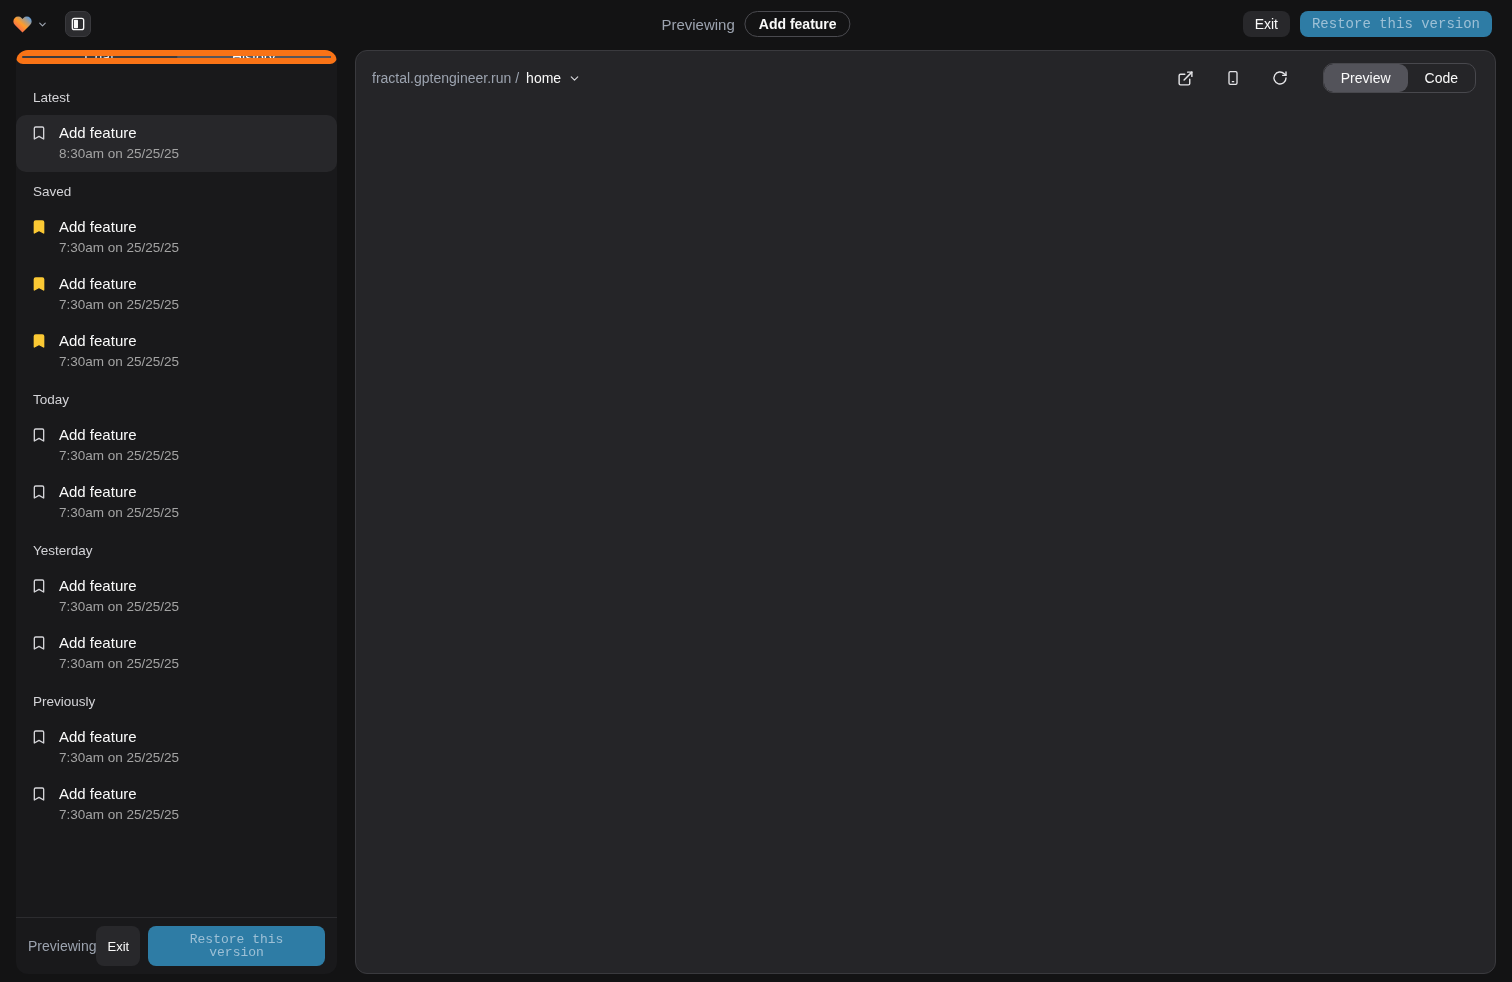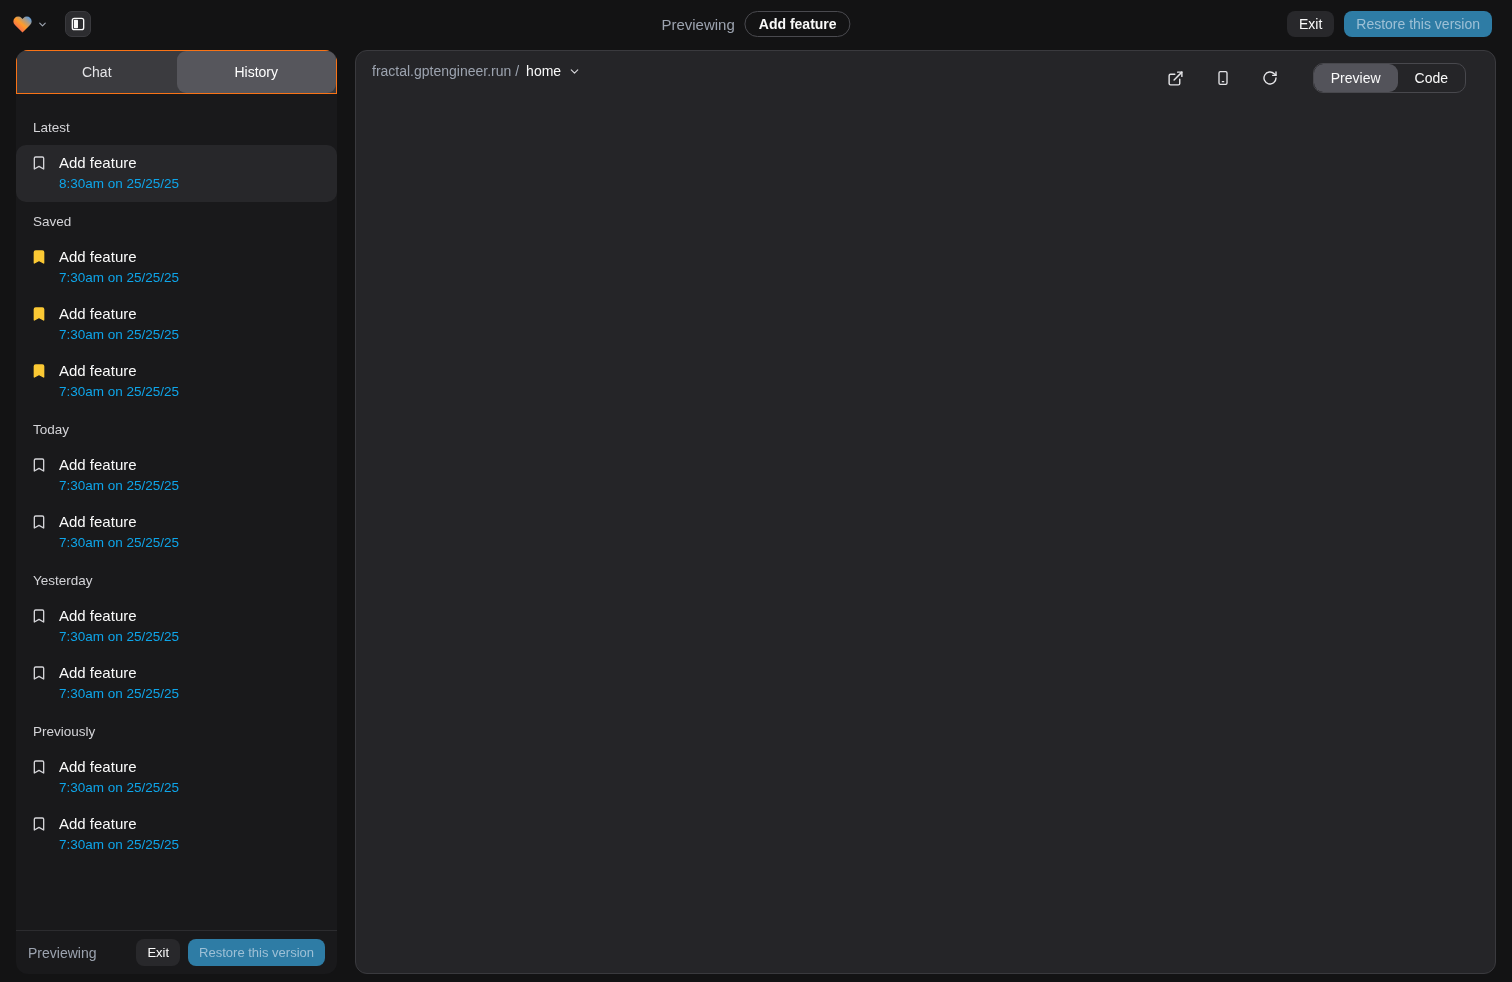--- a/index.html
+++ b/index.html
@@ -49,43 +49,43 @@
   .topbar-right { margin-left: auto; display: flex; align-items: center; gap: 10px; }
   .btn {
     border: none; cursor: pointer;
     border-radius: 8px;
     font-size: 14px;
     font-family: inherit;
     padding: 6px 12px;
     line-height: 1;
   }
   .btn-dark { background: #28282B; color: #FAFAFA; }
-  .btn-accent { background: #2E7CA5; color: #9DC0D6; }
+  .btn-accent { background: #2E7CA5; color: #9DC0D6; font-family: Liberation Mono, monospace; }
 
   
   .workspace {
     position: absolute;
     top: 50px; left: 16px; right: 16px; bottom: 8px;
     display: flex; gap: 18px;
   }
 
   
   .sidebar {
     width: 321px; flex: none;
     background: #19191B;
     border-radius: 12px;
     display: flex; flex-direction: column;
     overflow: hidden;
   }
   .tabs {
     display: flex;
     background: #3B3B3F;
-    border: 1px solid #f97316;
-    border-radius: 0;
-    height: 44px;
+    border: 6px solid #f97316;
+    border-radius: 11px;
+    height: 14px;
     flex: none;
     overflow: hidden;
   }
   .tab {
     flex: 1;
     display: flex; align-items: center; justify-content: center;
     font-size: 14px;
     color: #E4E4E7;
     background: transparent;
     border: none; cursor: pointer;
@@ -109,21 +109,21 @@
   .history-section:first-child .section-label { margin-top: 8px; }
   .history-item {
     padding: 9px 12px 11px 12px;
     border-radius: 10px;
     cursor: pointer;
   }
   .history-item.highlighted { background: #27272A; }
   .item-head { display: flex; align-items: center; gap: 12px; }
   .item-head svg { flex: none; margin-left: 3px; }
   .item-title { font-size: 15px; font-weight: 500; color: #FAFAFA; }
-  .item-time { font-size: 13.5px; color: #0ea5e9; margin: 5px 0 0 31px; }
+  .item-time { font-size: 13.5px; color: #a3a3a3; margin: 5px 0 0 31px; }
 
   .sidebar-footer {
     flex: none;
     border-top: 1px solid #2C2C2F;
     padding: 8px 12px;
     display: flex; align-items: center;
     min-height: 43px;
   }
   .sidebar-footer .status-text { font-size: 14px; }
   .footer-actions { margin-left: auto; display: flex; gap: 8px; }
@@ -132,22 +132,22 @@
   
   .preview-panel {
     flex: 1;
     background: #252528;
     border: 1px solid #3A3A3E;
     border-radius: 12px;
     display: flex; flex-direction: column;
     overflow: hidden;
   }
   .preview-header {
-    display: flex; align-items: flex-start;
-    padding: 12px 29px 12px 16px;
+    display: flex; align-items: center;
+    padding: 12px 19px 12px 16px;
     flex: none;
   }
   .url-bar { display: flex; align-items: center; gap: 7px; cursor: pointer; background: none; border: none; font-family: inherit; }
   .url-prefix { color: #9CA3AF; font-size: 14px; }
   .url-page { color: #FAFAFA; font-size: 14px; font-weight: 400; }
   .header-right { margin-left: auto; display: flex; align-items: center; gap: 19px; }
   .icon-btn {
     width: 28px; height: 28px;
     display: flex; align-items: center; justify-content: center;
     background: transparent; border: none; cursor: pointer;

